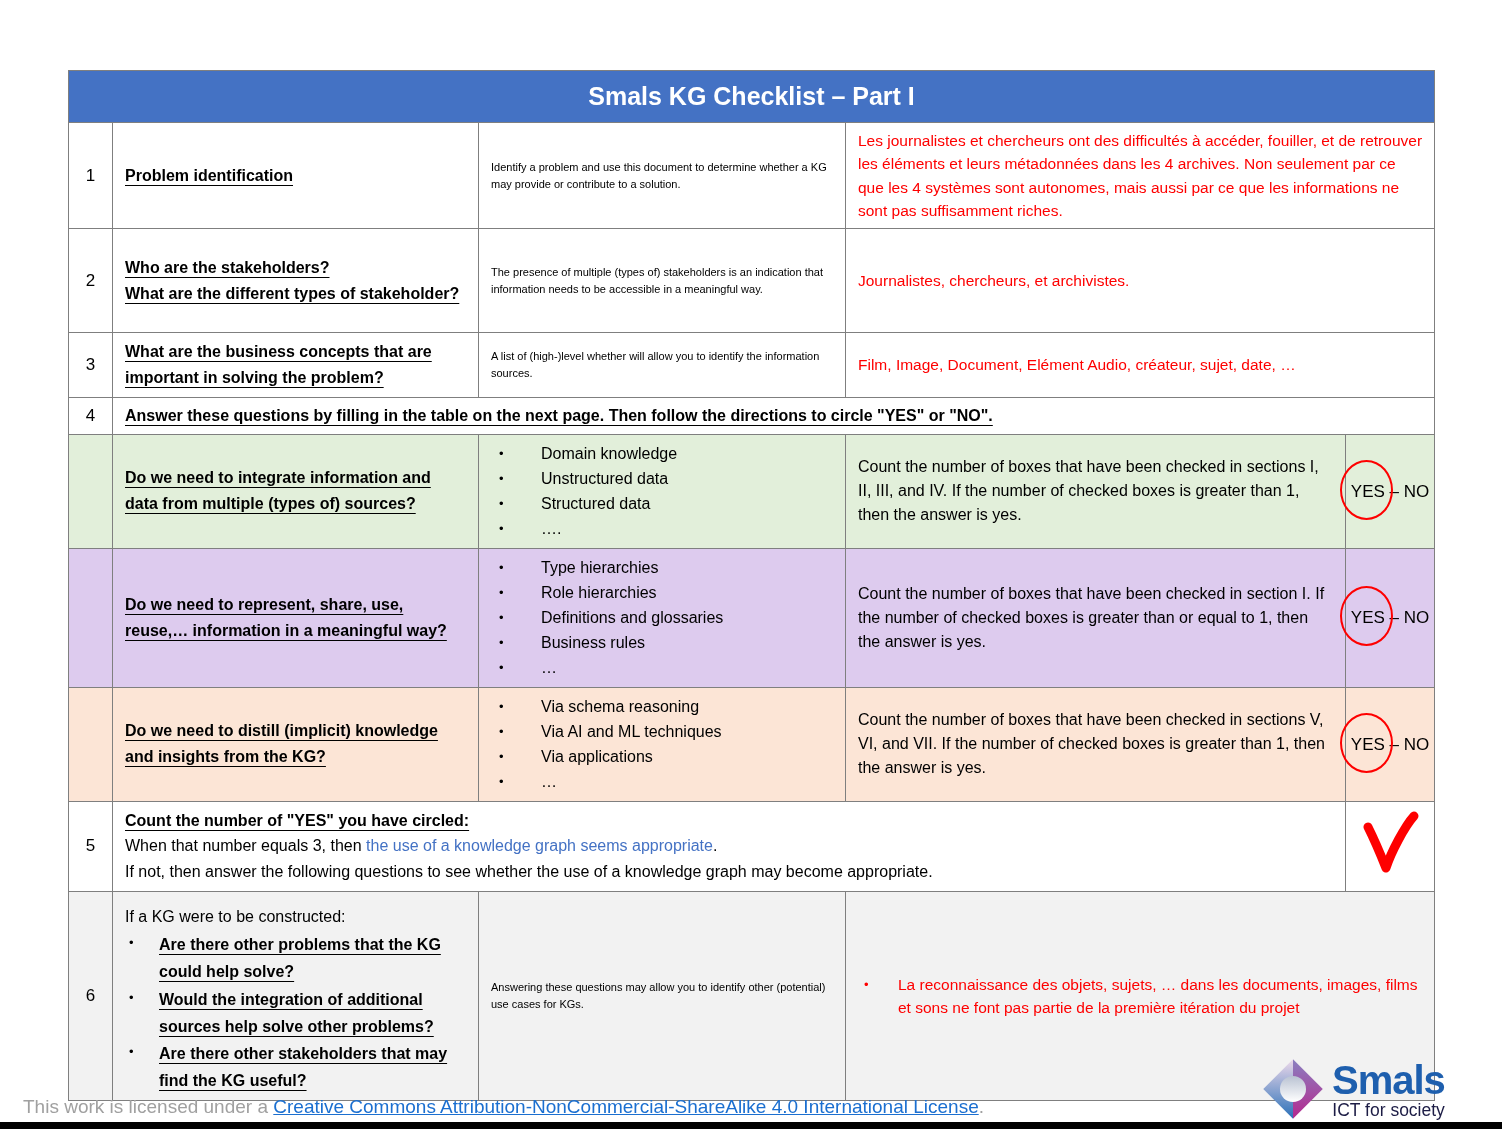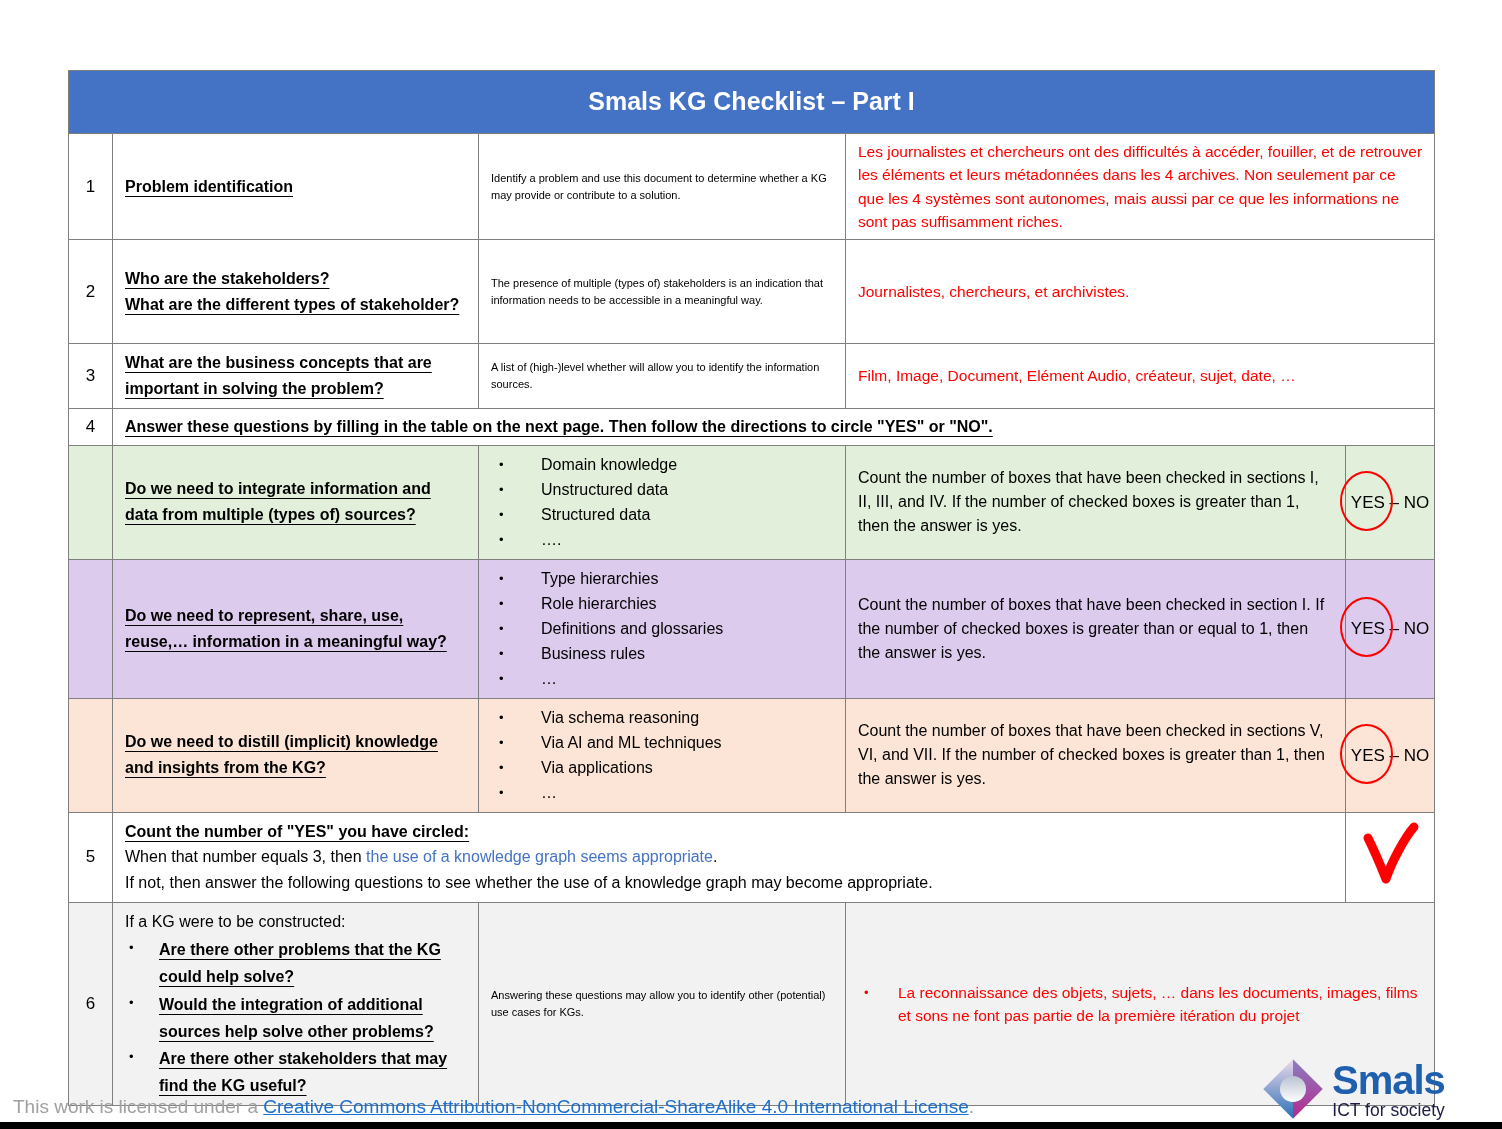--- a/index.html
+++ b/index.html
@@ -22,21 +22,21 @@
     border: 1.5px solid var(--border_gray);
     padding: 6px 12px;
     vertical-align: middle;
     font-size: 16px;
     line-height: 1.5;
   }
   td.header-cell {
     background: var(--header_blue);
     color: #fff; text-align: center;
     font-size: 25px; font-weight: bold;
-    height: 63px; padding: 4px;
+    height: 52px; padding: 4px;
   }
   td.num {
     text-align: center; font-size: 17px; padding: 2px;
   }
   .q { font-weight: bold; text-decoration: underline; text-underline-offset: 4px; }
   td.qcell { line-height: 1.62; font-size: 16px; }
   td.dcell { font-size: 11px; }
   td.acell { font-size: 15.5px; }
   .red { color: var(--red); }
   .blue { color: var(--blue_text); }
@@ -56,24 +56,24 @@
     width: 53px; height: 60px;
     border: 2.5px solid var(--red);
     border-radius: 50%;
   }
   .row5-line1 { font-weight: bold; text-decoration: underline; text-underline-offset: 4px; }
   .check-cell { text-align: center; padding: 0; }
   .r6-bullets { margin-top: 2px; }
   .r6-bullets .bullet-row { margin: 0; }
   .r6-bullets .dot { width: 34px; flex: 0 0 34px; padding-left: 4px; }
   .r6-bullets .btxt { font-weight: bold; text-decoration: underline; text-underline-offset: 4px; line-height: 1.7; }
-  td.r6-q { vertical-align: top; padding-top: 6px; line-height: 1.6; }
+  td.r6-q { vertical-align: top; padding-top: 12px; line-height: 1.6; }
   
   .footer-license {
-    position: absolute; left: 13px; top: 1096px;
+    position: absolute; left: 23px; top: 1096px;
     font-size: 19px; color: var(--footer_gray); text-align: center;
   }
   .footer-license a {
     color: var(--link_blue); text-decoration: underline;
   }
   .logo {
     position: absolute; left: 1262px; top: 1058px;
     display: flex; align-items: flex-end;
   }
   .logo-text { margin-left: 8px; text-align: right; }

